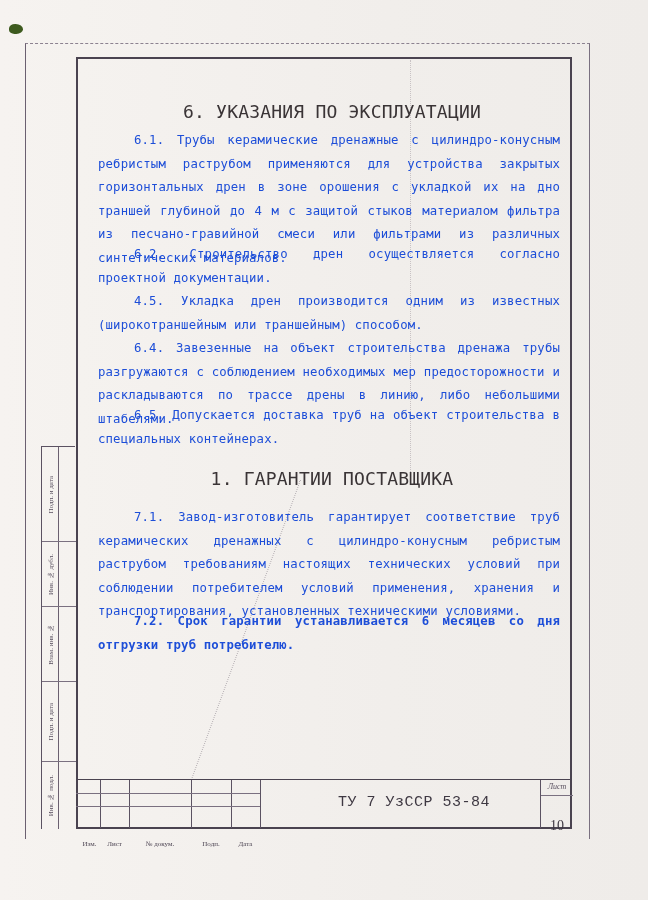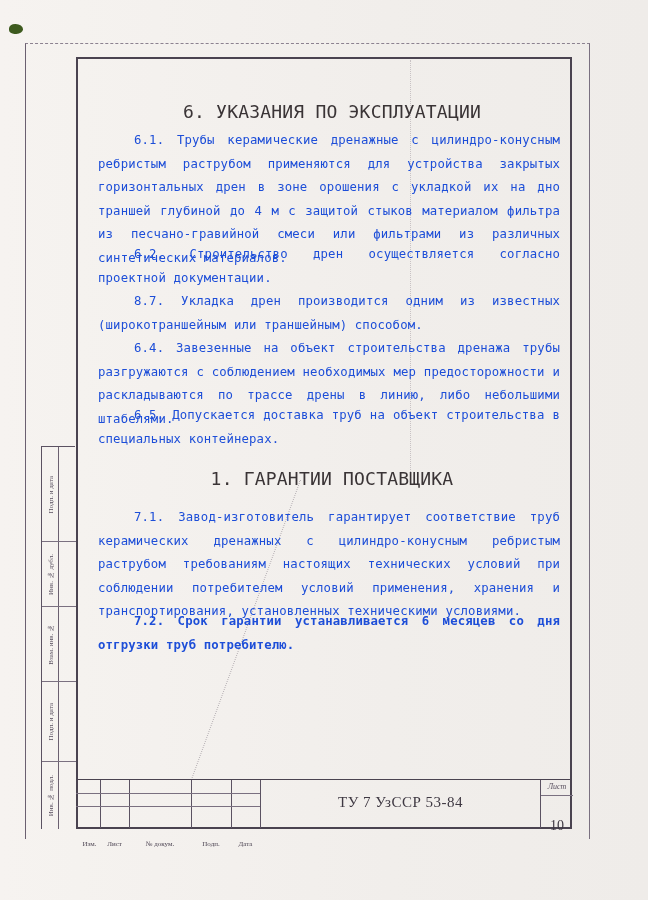--- a/index.html
+++ b/index.html
@@ -69,21 +69,21 @@
     position: absolute; left: 76px; top: 779px; width: 496px; height: 50px;
     border-top: 1.5px solid #4a4350; box-sizing: border-box;
   }
   .grid-col { position: absolute; top: 0; height: 48px; border-left: 1px solid #5b5262; }
   .grid-row { position: absolute; left: 0; width: 184px; border-top: 1px solid #7a7080; }
   .cell-label {
     position: absolute; top: 32px; font-family: "Liberation Serif", serif; font-size: 7px;
     color: #4e4654; text-align: center; margin-top: 28px;
   }
   .doc-code {
-    position: absolute; left: 262px; top: 14px; font-family: Liberation Serif, serif;
+    position: absolute; left: 262px; top: 14px; font-family: Liberation Mono, monospace;
     font-size: 15px; color: #3e3842; letter-spacing: 0.5px;
   }
   .sheet-box {
     position: absolute; left: 464px; top: 0; width: 32px; height: 48px;
     border-left: 1px solid #5b5262; box-sizing: border-box;
   }
   .sheet-label {
     position: absolute; top: 2px; left: 0; width: 32px; text-align: center;
     font-family: "Liberation Serif", serif; font-size: 8px; color: #5a5160; font-style: italic;
   }
@@ -100,21 +100,21 @@
 <div class="spot"></div>
 <div class="outer-frame"></div>
 <div class="frame"></div>
 <div class="fold"></div>
 <div class="fold2"></div>
 
 <div class="heading" style="top:101px;">6. УКАЗАНИЯ ПО ЭКСПЛУАТАЦИИ</div>
 
 <div class="para" style="top:129px;">6.1. Трубы керамические дренажные с цилиндро-конусным ребристым раструбом применяются для устройства закрытых горизонтальных дрен в зоне орошения с укладкой их на дно траншей глубиной до 4 м с защитой стыков материалом фильтра из песчано-гравийной смеси или фильтрами из различных синтетических материалов.</div>
 <div class="para" style="top:243px;">6.2. Строительство дрен осуществляется согласно проектной документации.</div>
-<div class="para" style="top:290px;">8.7. Укладка дрен производится одним из известных (широкотраншейным или траншейным) способом.</div>
+<div class="para" style="top:290px;">4.5. Укладка дрен производится одним из известных (широкотраншейным или траншейным) способом.</div>
 <div class="para" style="top:337px;">6.4. Завезенные на объект строительства дренажа трубы разгружаются с соблюдением необходимых мер предосторожности и раскладываются по трассе дрены в линию, либо небольшими штабелями.</div>
 <div class="para" style="top:404px;">6.5. Допускается доставка труб на объект строительства в специальных контейнерах.</div>
 
 <div class="heading" style="top:468px;">1. ГАРАНТИИ ПОСТАВЩИКА</div>
 
 <div class="para" style="top:506px;">7.1. Завод-изготовитель гарантирует соответствие труб керамических дренажных с цилиндро-конусным ребристым раструбом требованиям настоящих технических условий при соблюдении потребителем условий применения, хранения и транспортирования, установленных техническими условиями.</div>
 <div class="para" style="top:610px;font-weight:bold;">7.2. Срок гарантии устанавливается 6 месяцев со дня отгрузки труб потребителю.</div>
 
 <div class="side-stamp">
   <div class="inner-line"></div>

